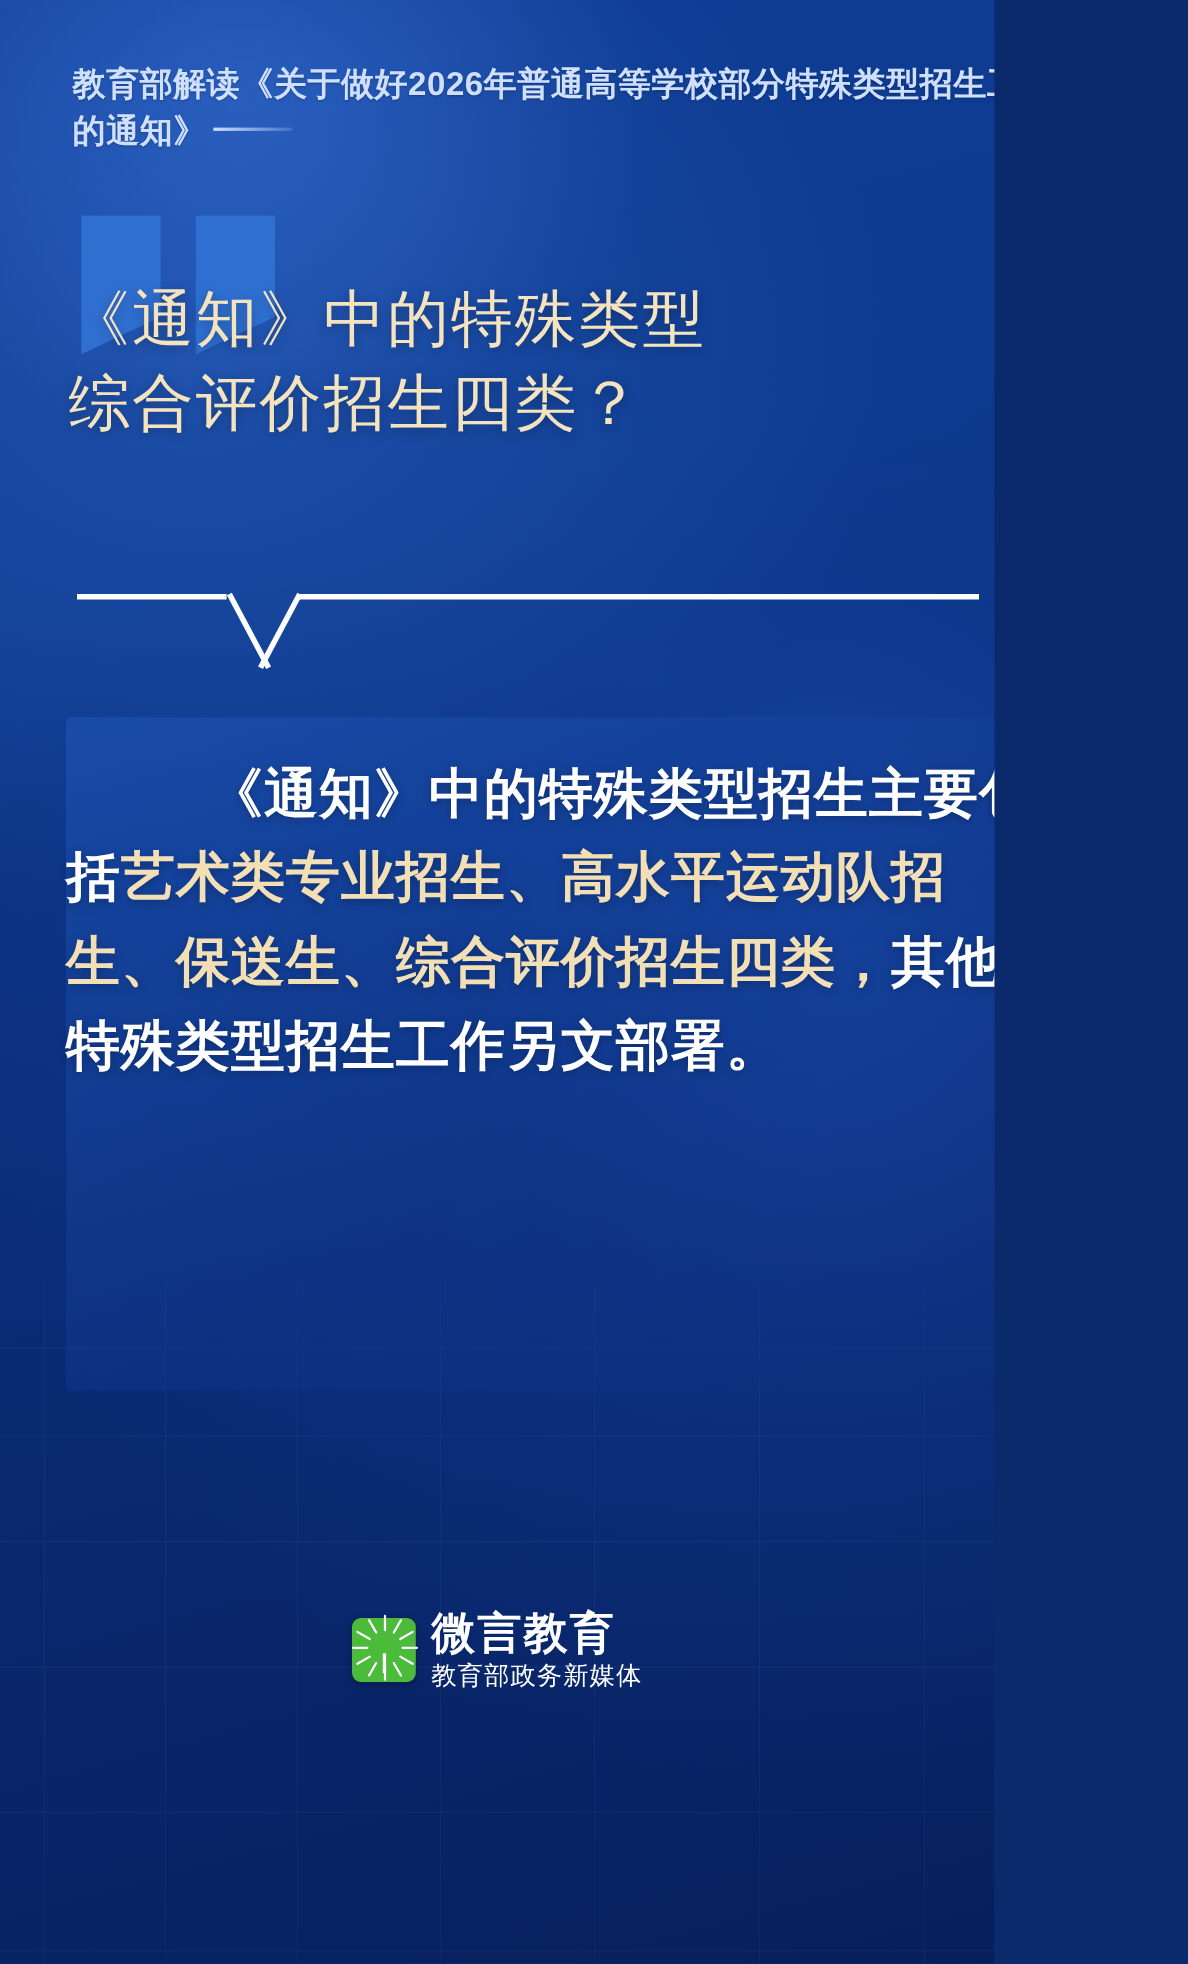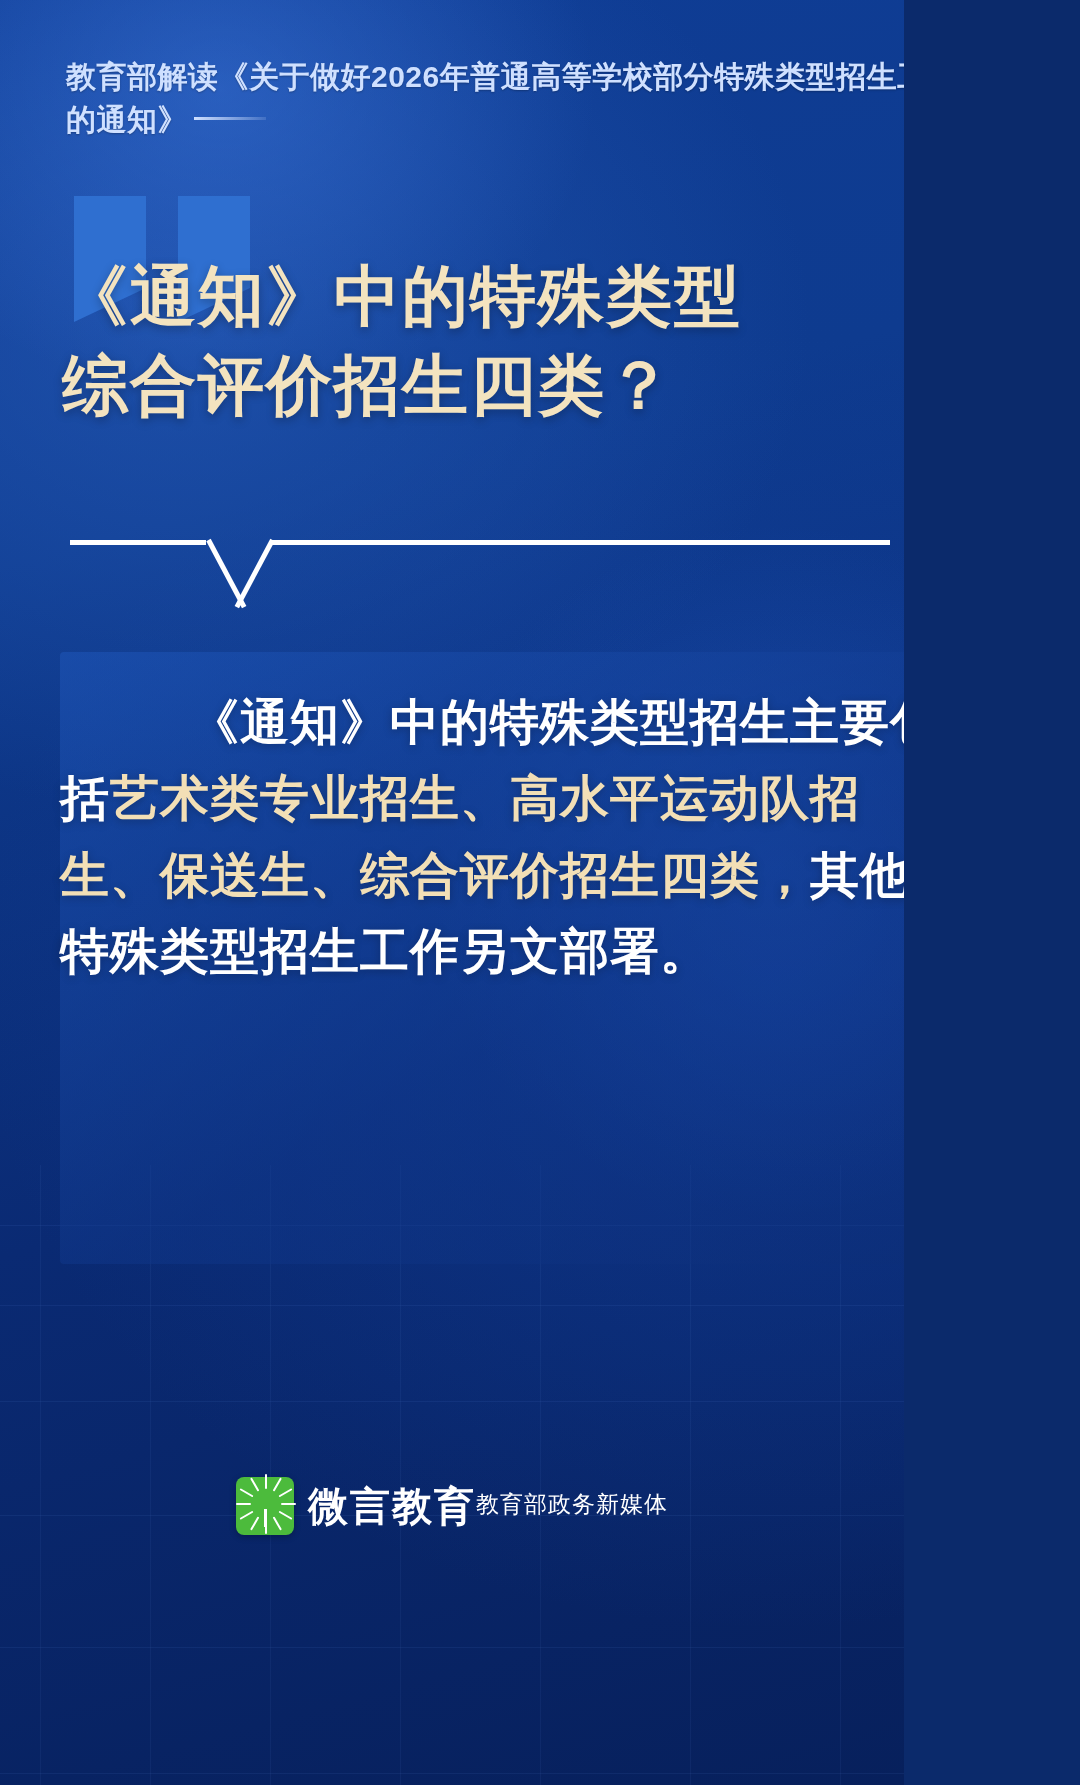--- a/index.html
+++ b/index.html
@@ -117,22 +117,22 @@
     border-bottom: 34px solid transparent;
   }
 
   
   .headline {
     position: absolute;
     left: 62px;
     top: 252px;
     width: 960px;
     color: #f3e3bf;
-    font-size: 66px;
-    font-weight: bold;
+    font-size: 56px;
+    font-weight: normal;
     line-height: 1.35;
     letter-spacing: 2px;
     text-shadow: 0 3px 10px rgba(0,0,0,0.28);
   }
   .headline .line { display: block; white-space: nowrap; }
 
   
   .bracket {
     position: absolute;
     left: 70px;
@@ -231,21 +231,21 @@
     left: 0;
     top: 0;
     width: 2px;
     height: 15px;
     background: #ffffff;
     transform-origin: bottom center;
     border-radius: 1px;
   }
   .logo-text {
     display: flex;
-    flex-direction: row;
+    flex-direction: column;
     line-height: 1;
   }
   .logo-text .main {
     color: #ffffff;
     font-size: 40px;
     font-weight: bold;
     letter-spacing: 2px;
   }
   .logo-text .sub {
     color: #ffffff;

